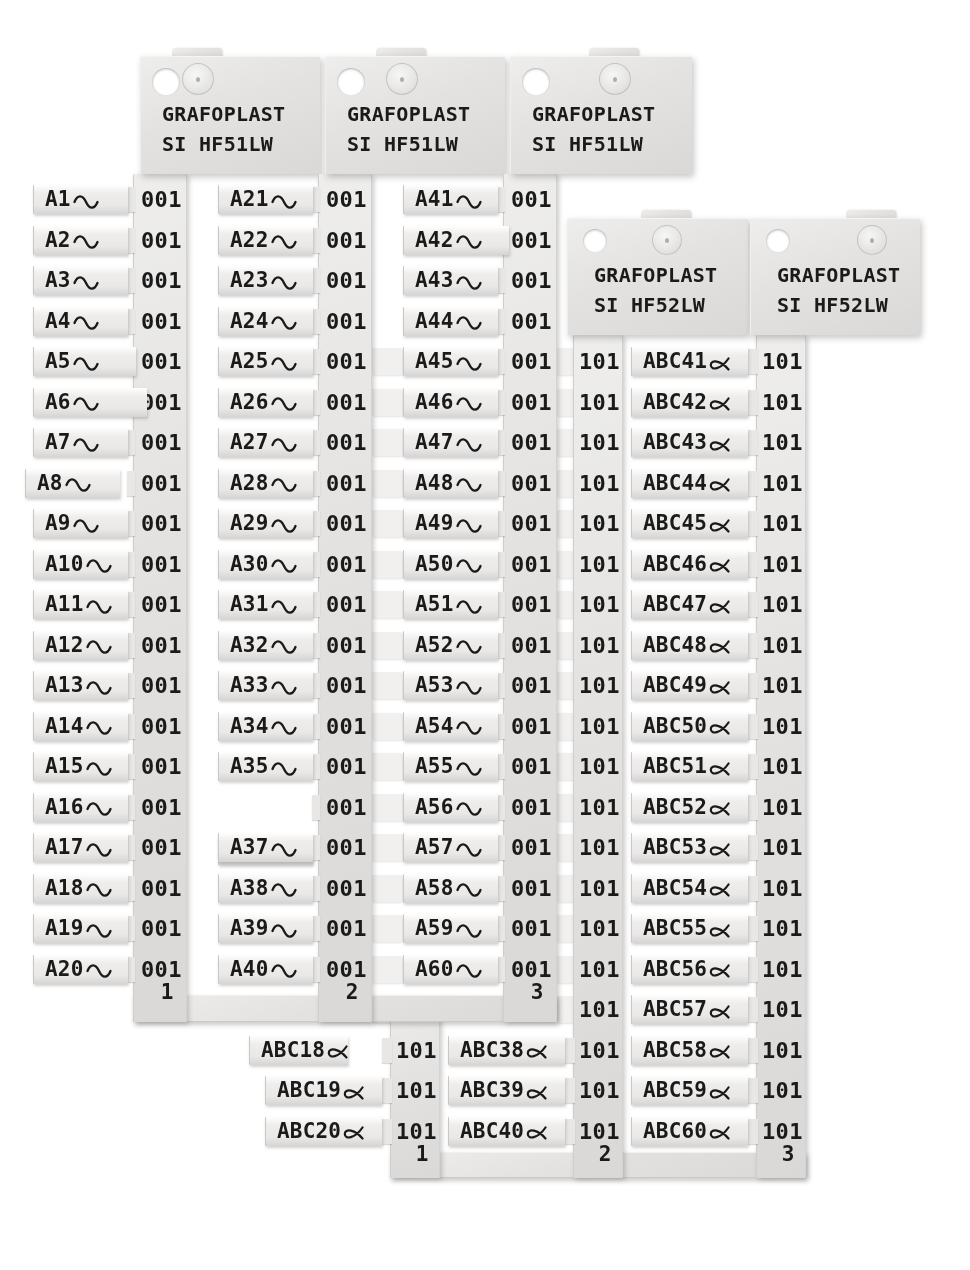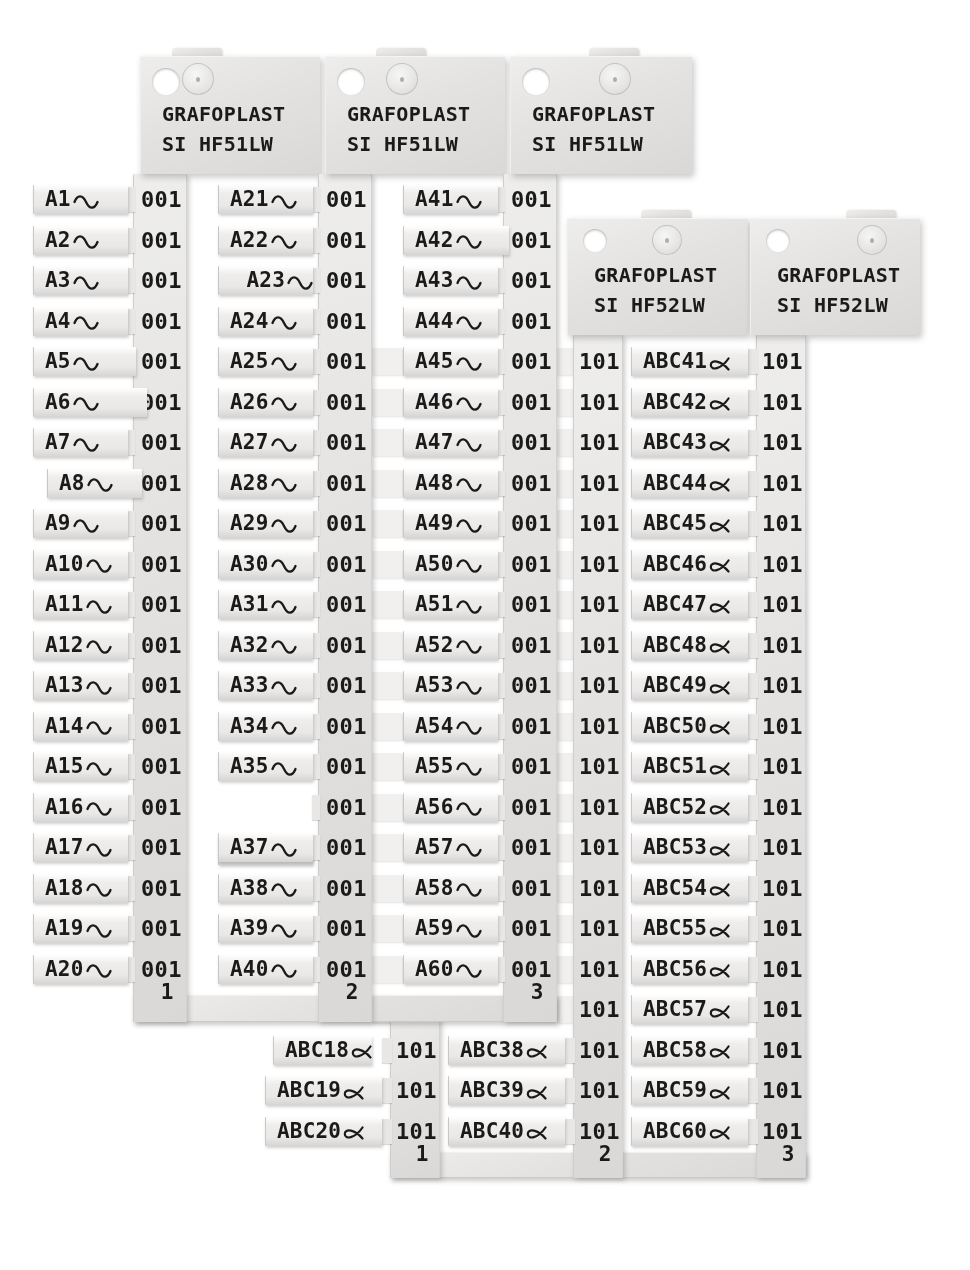--- a/index.html
+++ b/index.html
@@ -121,21 +121,21 @@
       <div class="abs stub" style="left: 557px; top: 915px; width: 16px; height: 27px;"></div>
       <div class="abs stub" style="left: 372px; top: 955.5px; width: 30px; height: 27px;"></div>
       <div class="abs stub" style="left: 557px; top: 955.5px; width: 16px; height: 27px;"></div>
       <div class="abs stub" style="left: 372px; top: 996px; width: 30px; height: 27px;"></div>
       <div class="abs stub" style="left: 557px; top: 996px; width: 16px; height: 27px;"></div>
       <div class="abs plastic spine" style="left: 390px; top: 1000px; width: 50px; height: 178px;"></div>
       <div class="abs code" style="left: 390px; top: 1035.5px; width: 50px; height: 29px;">101</div>
       <div class="abs code" style="left: 390px; top: 1076px; width: 50px; height: 29px;">101</div>
       <div class="abs code" style="left: 390px; top: 1116.5px; width: 50px; height: 29px;">101</div>
       <div class="abs connector" style="left: 382px; top: 1037.5px; width: 10px; height: 25px;"></div>
-      <div class="abs tag" style="left: 273px; top: 1035.5px; width: 99px; height: 29px;">
+      <div class="abs tag" style="left: 249px; top: 1035.5px; width: 99px; height: 29px;">
         <span class="tag-label">ABC18</span>
         <svg class="sym" width="21" height="16" viewBox="0 0 21 16">
           <path d="M19.5 2.5 C12 13.5 1.8 15 1.8 9 C1.8 3 12 4.5 19.5 13.5" fill="none" stroke="#1a1a1a" stroke-width="2.2" stroke-linecap="round"></path>
         </svg>
       </div>
       <div class="abs connector" style="left: 382px; top: 1078px; width: 10px; height: 25px;"></div>
       <div class="abs tag" style="left: 265px; top: 1076px; width: 117px; height: 29px;">
         <span class="tag-label">ABC19</span>
         <svg class="sym" width="21" height="16" viewBox="0 0 21 16">
           <path d="M19.5 2.5 C12 13.5 1.8 15 1.8 9 C1.8 3 12 4.5 19.5 13.5" fill="none" stroke="#1a1a1a" stroke-width="2.2" stroke-linecap="round"></path>
@@ -443,21 +443,21 @@
         </svg>
       </div>
       <div class="abs connector" style="left: 127px; top: 430px; width: 8px; height: 25px;"></div>
       <div class="abs tag" style="left: 33px; top: 428px; width: 95px; height: 29px;">
         <span class="tag-label">A7</span>
         <svg class="sym" width="26" height="16" viewBox="0 0 26 16">
           <path d="M1.5 8 C4.5 0.5 9.5 0.5 13 8 C16.5 15.5 21.5 15.5 24.5 8" fill="none" stroke="#1a1a1a" stroke-width="2.3" stroke-linecap="round"></path>
         </svg>
       </div>
       <div class="abs connector" style="left: 127px; top: 470.5px; width: 8px; height: 25px;"></div>
-      <div class="abs tag" style="left: 47px; top: 468.5px; width: 95px; height: 29px;">
+      <div class="abs tag" style="left: 25px; top: 468.5px; width: 95px; height: 29px;">
         <span class="tag-label">A8</span>
         <svg class="sym" width="26" height="16" viewBox="0 0 26 16">
           <path d="M1.5 8 C4.5 0.5 9.5 0.5 13 8 C16.5 15.5 21.5 15.5 24.5 8" fill="none" stroke="#1a1a1a" stroke-width="2.3" stroke-linecap="round"></path>
         </svg>
       </div>
       <div class="abs connector" style="left: 127px; top: 511px; width: 8px; height: 25px;"></div>
       <div class="abs tag" style="left: 33px; top: 509px; width: 95px; height: 29px;">
         <span class="tag-label">A9</span>
         <svg class="sym" width="26" height="16" viewBox="0 0 26 16">
           <path d="M1.5 8 C4.5 0.5 9.5 0.5 13 8 C16.5 15.5 21.5 15.5 24.5 8" fill="none" stroke="#1a1a1a" stroke-width="2.3" stroke-linecap="round"></path>
@@ -581,21 +581,21 @@
         </svg>
       </div>
       <div class="abs connector" style="left: 312px; top: 227.5px; width: 8px; height: 25px;"></div>
       <div class="abs tag" style="left: 218px; top: 225.5px; width: 95px; height: 29px;">
         <span class="tag-label">A22</span>
         <svg class="sym" width="26" height="16" viewBox="0 0 26 16">
           <path d="M1.5 8 C4.5 0.5 9.5 0.5 13 8 C16.5 15.5 21.5 15.5 24.5 8" fill="none" stroke="#1a1a1a" stroke-width="2.3" stroke-linecap="round"></path>
         </svg>
       </div>
       <div class="abs connector" style="left: 312px; top: 268px; width: 8px; height: 25px;"></div>
-      <div class="abs tag" style="left: 218px; top: 266px; width: 95px; height: 29px; justify-content: flex-end;">
+      <div class="abs tag" style="left: 218px; top: 266px; width: 95px; height: 29px;">
         <span class="tag-label">A23</span>
         <svg class="sym" width="26" height="16" viewBox="0 0 26 16">
           <path d="M1.5 8 C4.5 0.5 9.5 0.5 13 8 C16.5 15.5 21.5 15.5 24.5 8" fill="none" stroke="#1a1a1a" stroke-width="2.3" stroke-linecap="round"></path>
         </svg>
       </div>
       <div class="abs connector" style="left: 312px; top: 308.5px; width: 8px; height: 25px;"></div>
       <div class="abs tag" style="left: 218px; top: 306.5px; width: 95px; height: 29px;">
         <span class="tag-label">A24</span>
         <svg class="sym" width="26" height="16" viewBox="0 0 26 16">
           <path d="M1.5 8 C4.5 0.5 9.5 0.5 13 8 C16.5 15.5 21.5 15.5 24.5 8" fill="none" stroke="#1a1a1a" stroke-width="2.3" stroke-linecap="round"></path>

